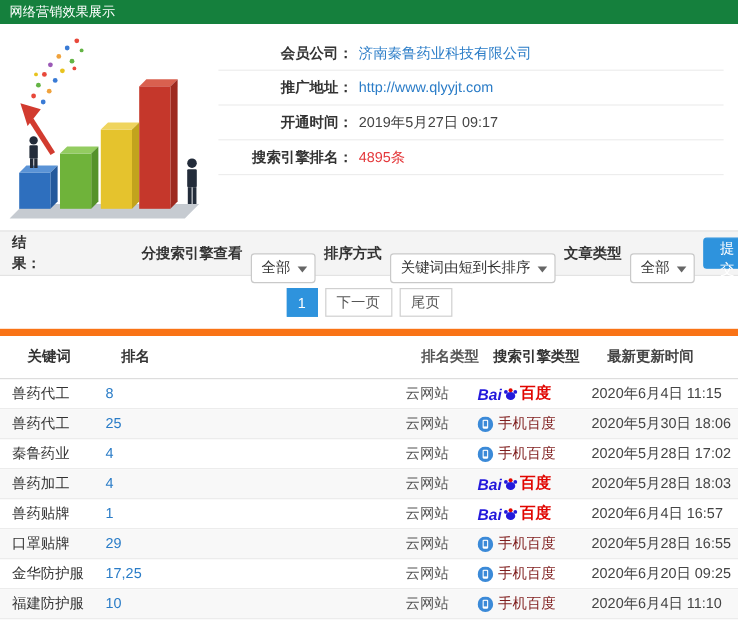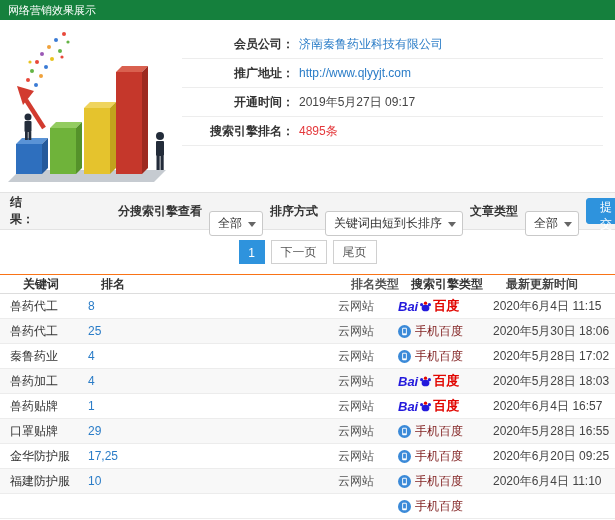--- a/index.html
+++ b/index.html
@@ -25,21 +25,21 @@
   .f-label { font-weight: bold; white-space: nowrap; }
   .select { position: relative; height: 25px; line-height: 23px; border: 1px solid #c9c9c9; border-radius: 3px; background: #fff; padding: 0 20px 0 8px; color: #333; cursor: pointer; white-space: nowrap; margin-top: 24px; }
   .caret { position: absolute; right: 6px; top: 10px; width: 0; height: 0; border-left: 4px solid transparent; border-right: 4px solid transparent; border-top: 5px solid #666; }
   .submit { height: 26px; padding: 0 13px; background: #2e93dd; border: 1px solid #2e93dd; color: #fff; border-radius: 3px; font-size: 12px; cursor: pointer; }
 
   .pagination { display: flex; justify-content: center; align-items: center; gap: 6px; padding: 10px 0; }
   .page-current { min-width: 26px; height: 24px; line-height: 24px; text-align: center; background: #2e93dd; border: 1px solid #2e93dd; color: #fff; cursor: pointer; }
   .page-btn { height: 24px; line-height: 22px; padding: 0 9px; border: 1px solid #d0d0d0; background: #fff; color: #555; cursor: pointer; }
 
   .trow { display: flex; align-items: center; height: 25px; padding-left: 10px; border-bottom: 1px solid #ececec; }
-  .thead { height: 20px; font-weight: bold; border-top: 1px solid #f97316; border-bottom: 1px solid #ddd; color: #333; padding-left: 23px; }
+  .thead { height: 42px; font-weight: bold; border-top: 6px solid #f97316; border-bottom: 1px solid #ddd; color: #333; padding-left: 23px; }
   .tbody .trow:nth-child(even) { background: #f8f8f8; }
   .c1 { width: 78px; } .c2 { width: 250px; } .c3 { width: 60px; color: #555; }
   .c4 { width: 95px; display: flex; align-items: center; } .c5 { flex: 1; color: #444; }
   .rank { color: #2a7cc7; text-decoration: none; cursor: pointer; }
 
   .baidu-logo { display: inline-flex; align-items: center; gap: 1px; }
   .bd-lat { color: #2319dc; font-weight: bold; font-style: italic; font-size: 13px; }
   .bd-cn { color: #e10601; font-weight: bold; font-size: 13px; font-family: Liberation Serif, serif; }
   .paw { width: 13px; height: 13px; }
   .mb { display: inline-flex; align-items: center; gap: 4px; }

